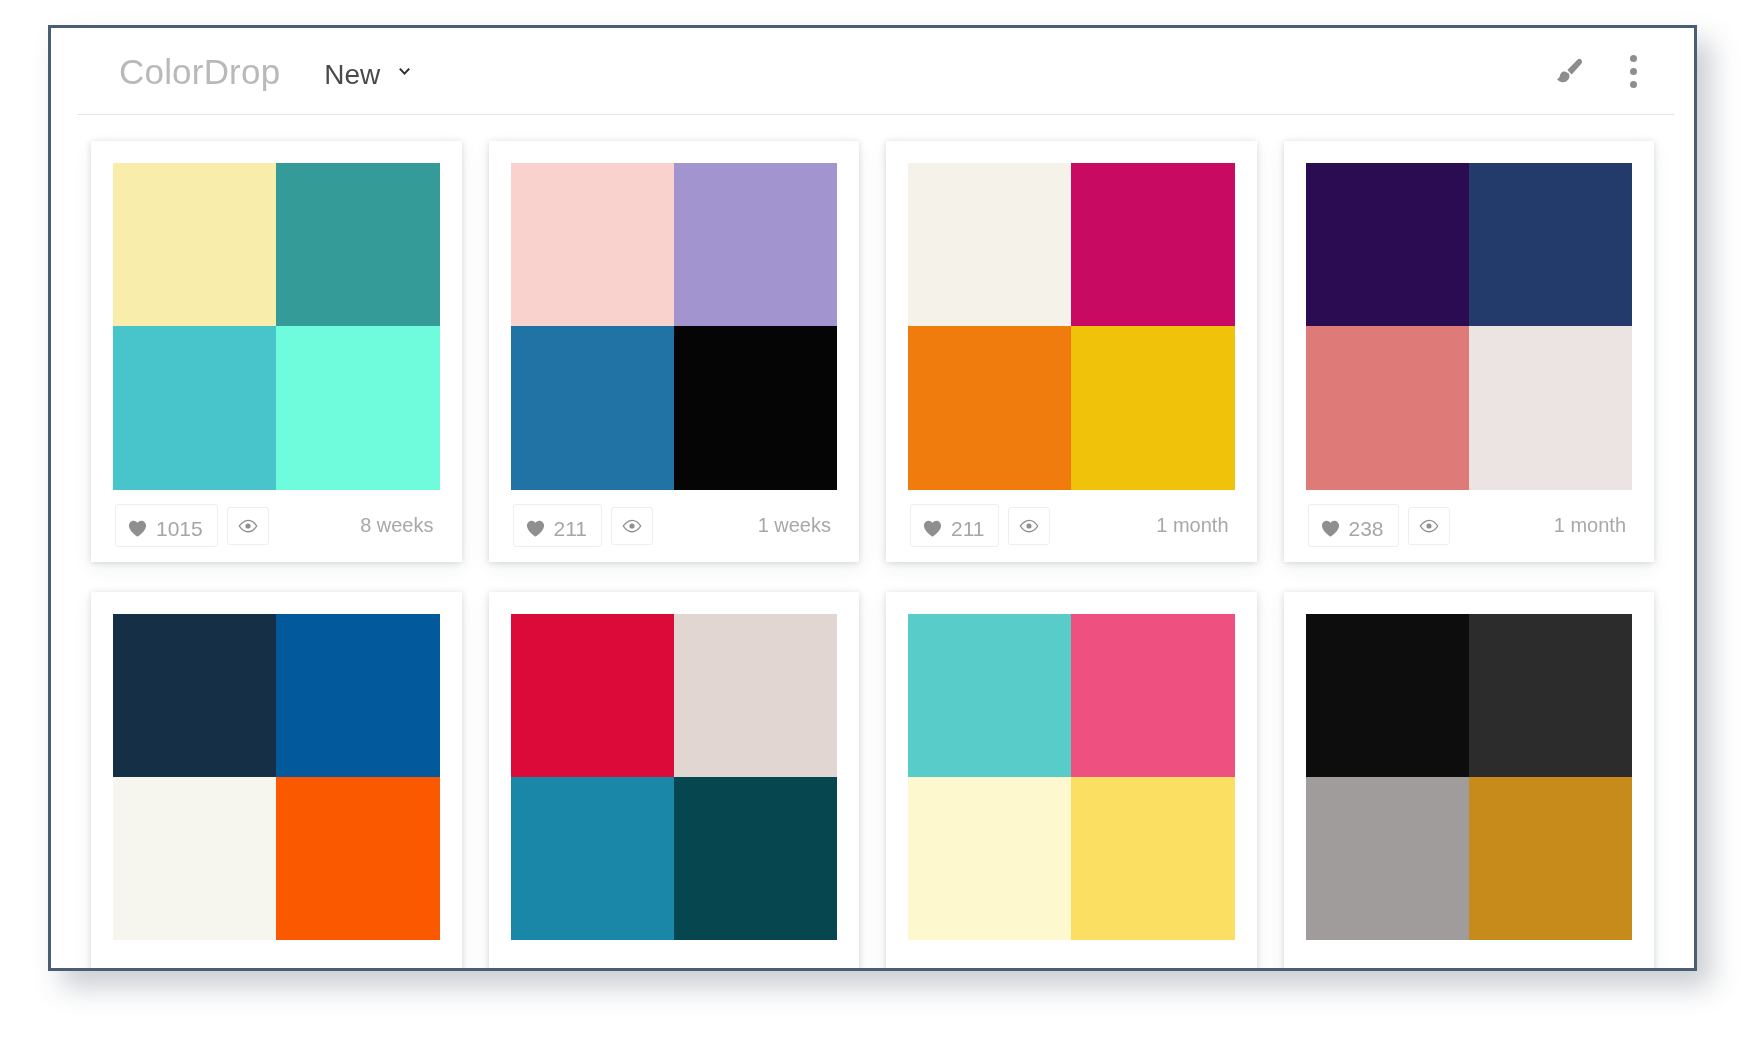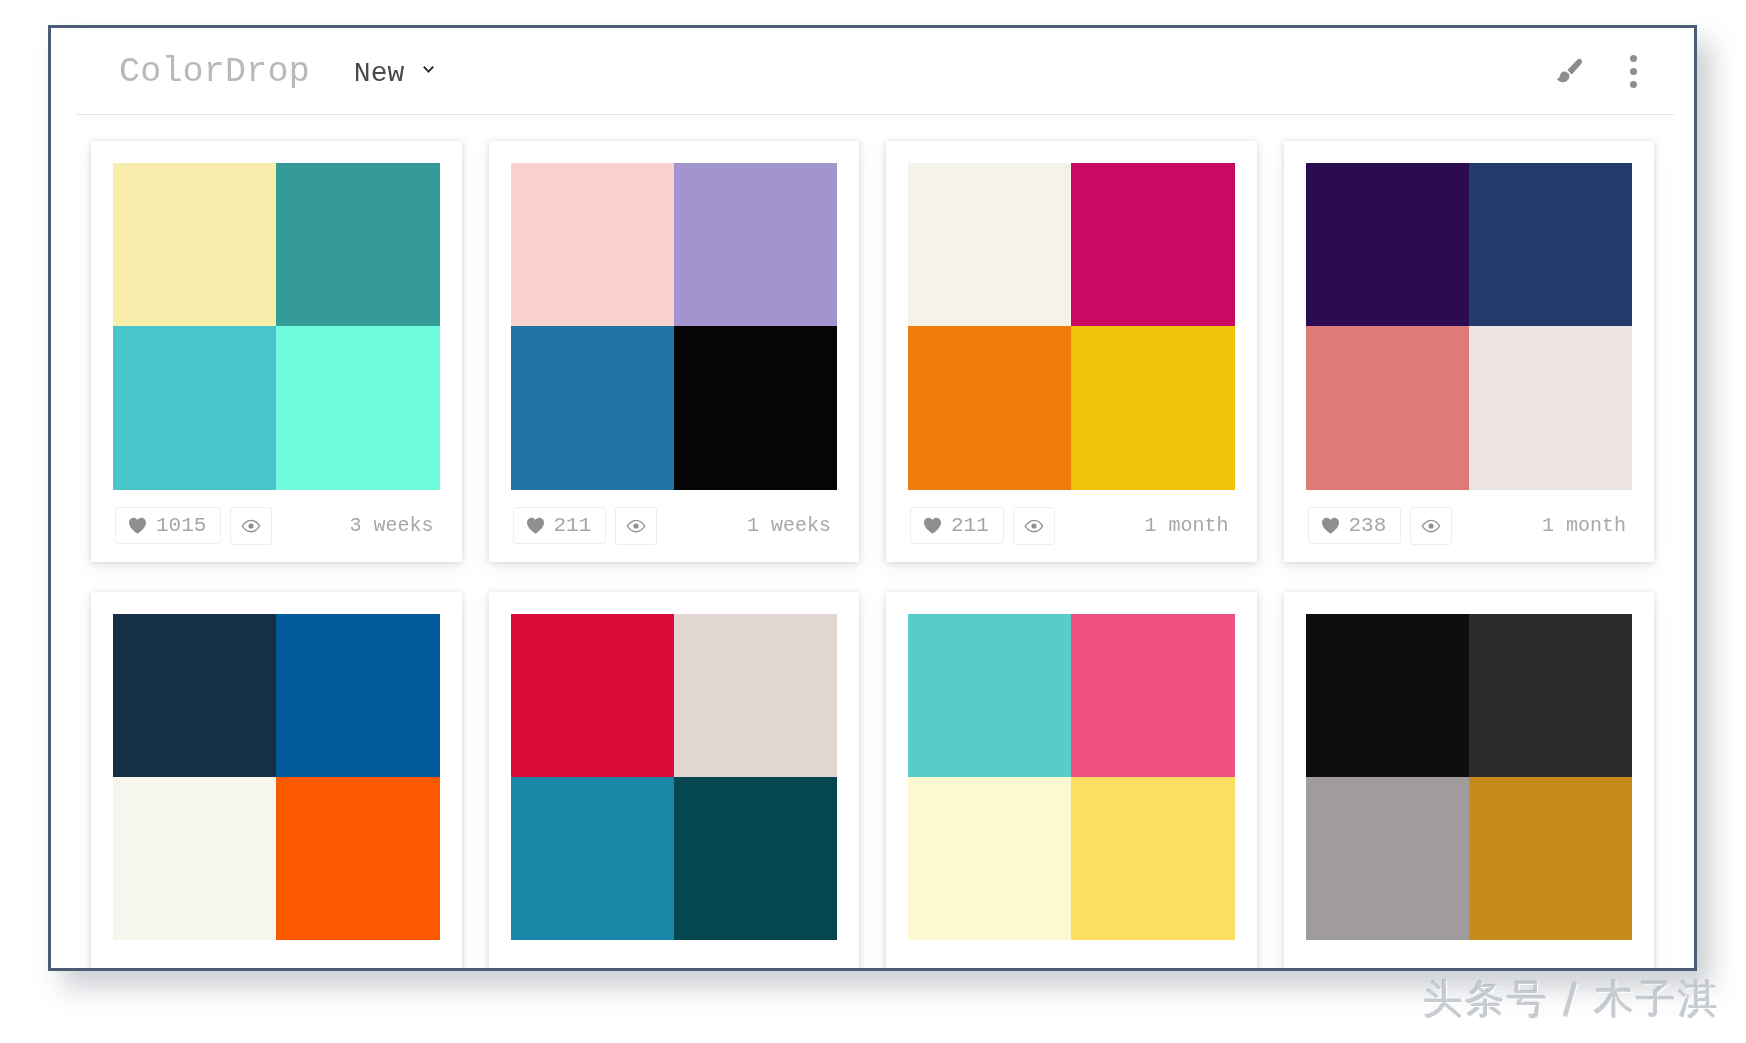--- a/index.html
+++ b/index.html
@@ -43,21 +43,20 @@
     border: 3px solid #4a5d73;
     background: #ffffff;
     overflow: hidden;
   }
 
   .app-inner {
     position: absolute;
     inset: 0;
     background: #a3a3a3;
     overflow: hidden;
-    font-family: Liberation Mono, monospace;
   }
 
   
   .app-header {
     position: relative;
     height: 87px;
     display: flex;
     align-items: center;
     padding: 0 52px 0 68px;
     background: #ffffff;
@@ -176,21 +175,21 @@
   }
 
   .stat-group { display: flex; align-items: center; gap: 9px; }
 
   .like-btn {
     display: flex;
     align-items: center;
     gap: 9px;
     border: 1px solid #eeeeee;
     border-radius: 3px;
-    padding: 7px 14px 7px 12px;
+    padding: 13px 14px 7px 12px;
     background: #ffffff;
     cursor: pointer;
   }
 
   .heart-icon { width: 19px; height: 19px; display: block; }
 
   .like-count {
     font-size: 21px;
     color: #a6a6a6;
     line-height: 1;
@@ -295,21 +294,21 @@
                   </div>
                   <div class="view-btn">
                     <span>
                       <svg class="eye-icon" viewBox="0 0 24 16" aria-hidden="true">
                         <path d="M12 1.2 C5.8 1.2 1.6 8 1.6 8 C1.6 8 5.8 14.8 12 14.8 C18.2 14.8 22.4 8 22.4 8 C22.4 8 18.2 1.2 12 1.2 Z" fill="none" stroke="#8f8f8f" stroke-width="1.7"></path>
                         <circle cx="12" cy="8" r="3.1" fill="#8f8f8f"></circle>
                       </svg>
                     </span>
                   </div>
                 </div>
-                <div class="card-age">3 weeks</div>
+                <div class="card-age">8 weeks</div>
               </div>
             </div>
             <div class="palette-card">
               <div class="swatch-grid">
                 <div class="swatch" style="background: rgb(249, 210, 205);"></div>
                 <div class="swatch" style="background: rgb(162, 148, 206);"></div>
                 <div class="swatch" style="background: rgb(34, 115, 165);"></div>
                 <div class="swatch" style="background: rgb(5, 5, 5);"></div>
               </div>
               <div class="card-footer">
@@ -427,14 +426,13 @@
                 <div class="swatch" style="background: rgb(199, 139, 28);"></div>
               </div>
               <div class="card-footer"></div>
             </div>
           </div>
       </div>
 
     </div>
   </div>
 
-  <div class="watermark">头条号 / 木子淇</div>
 </div>
 
 </body></html>

